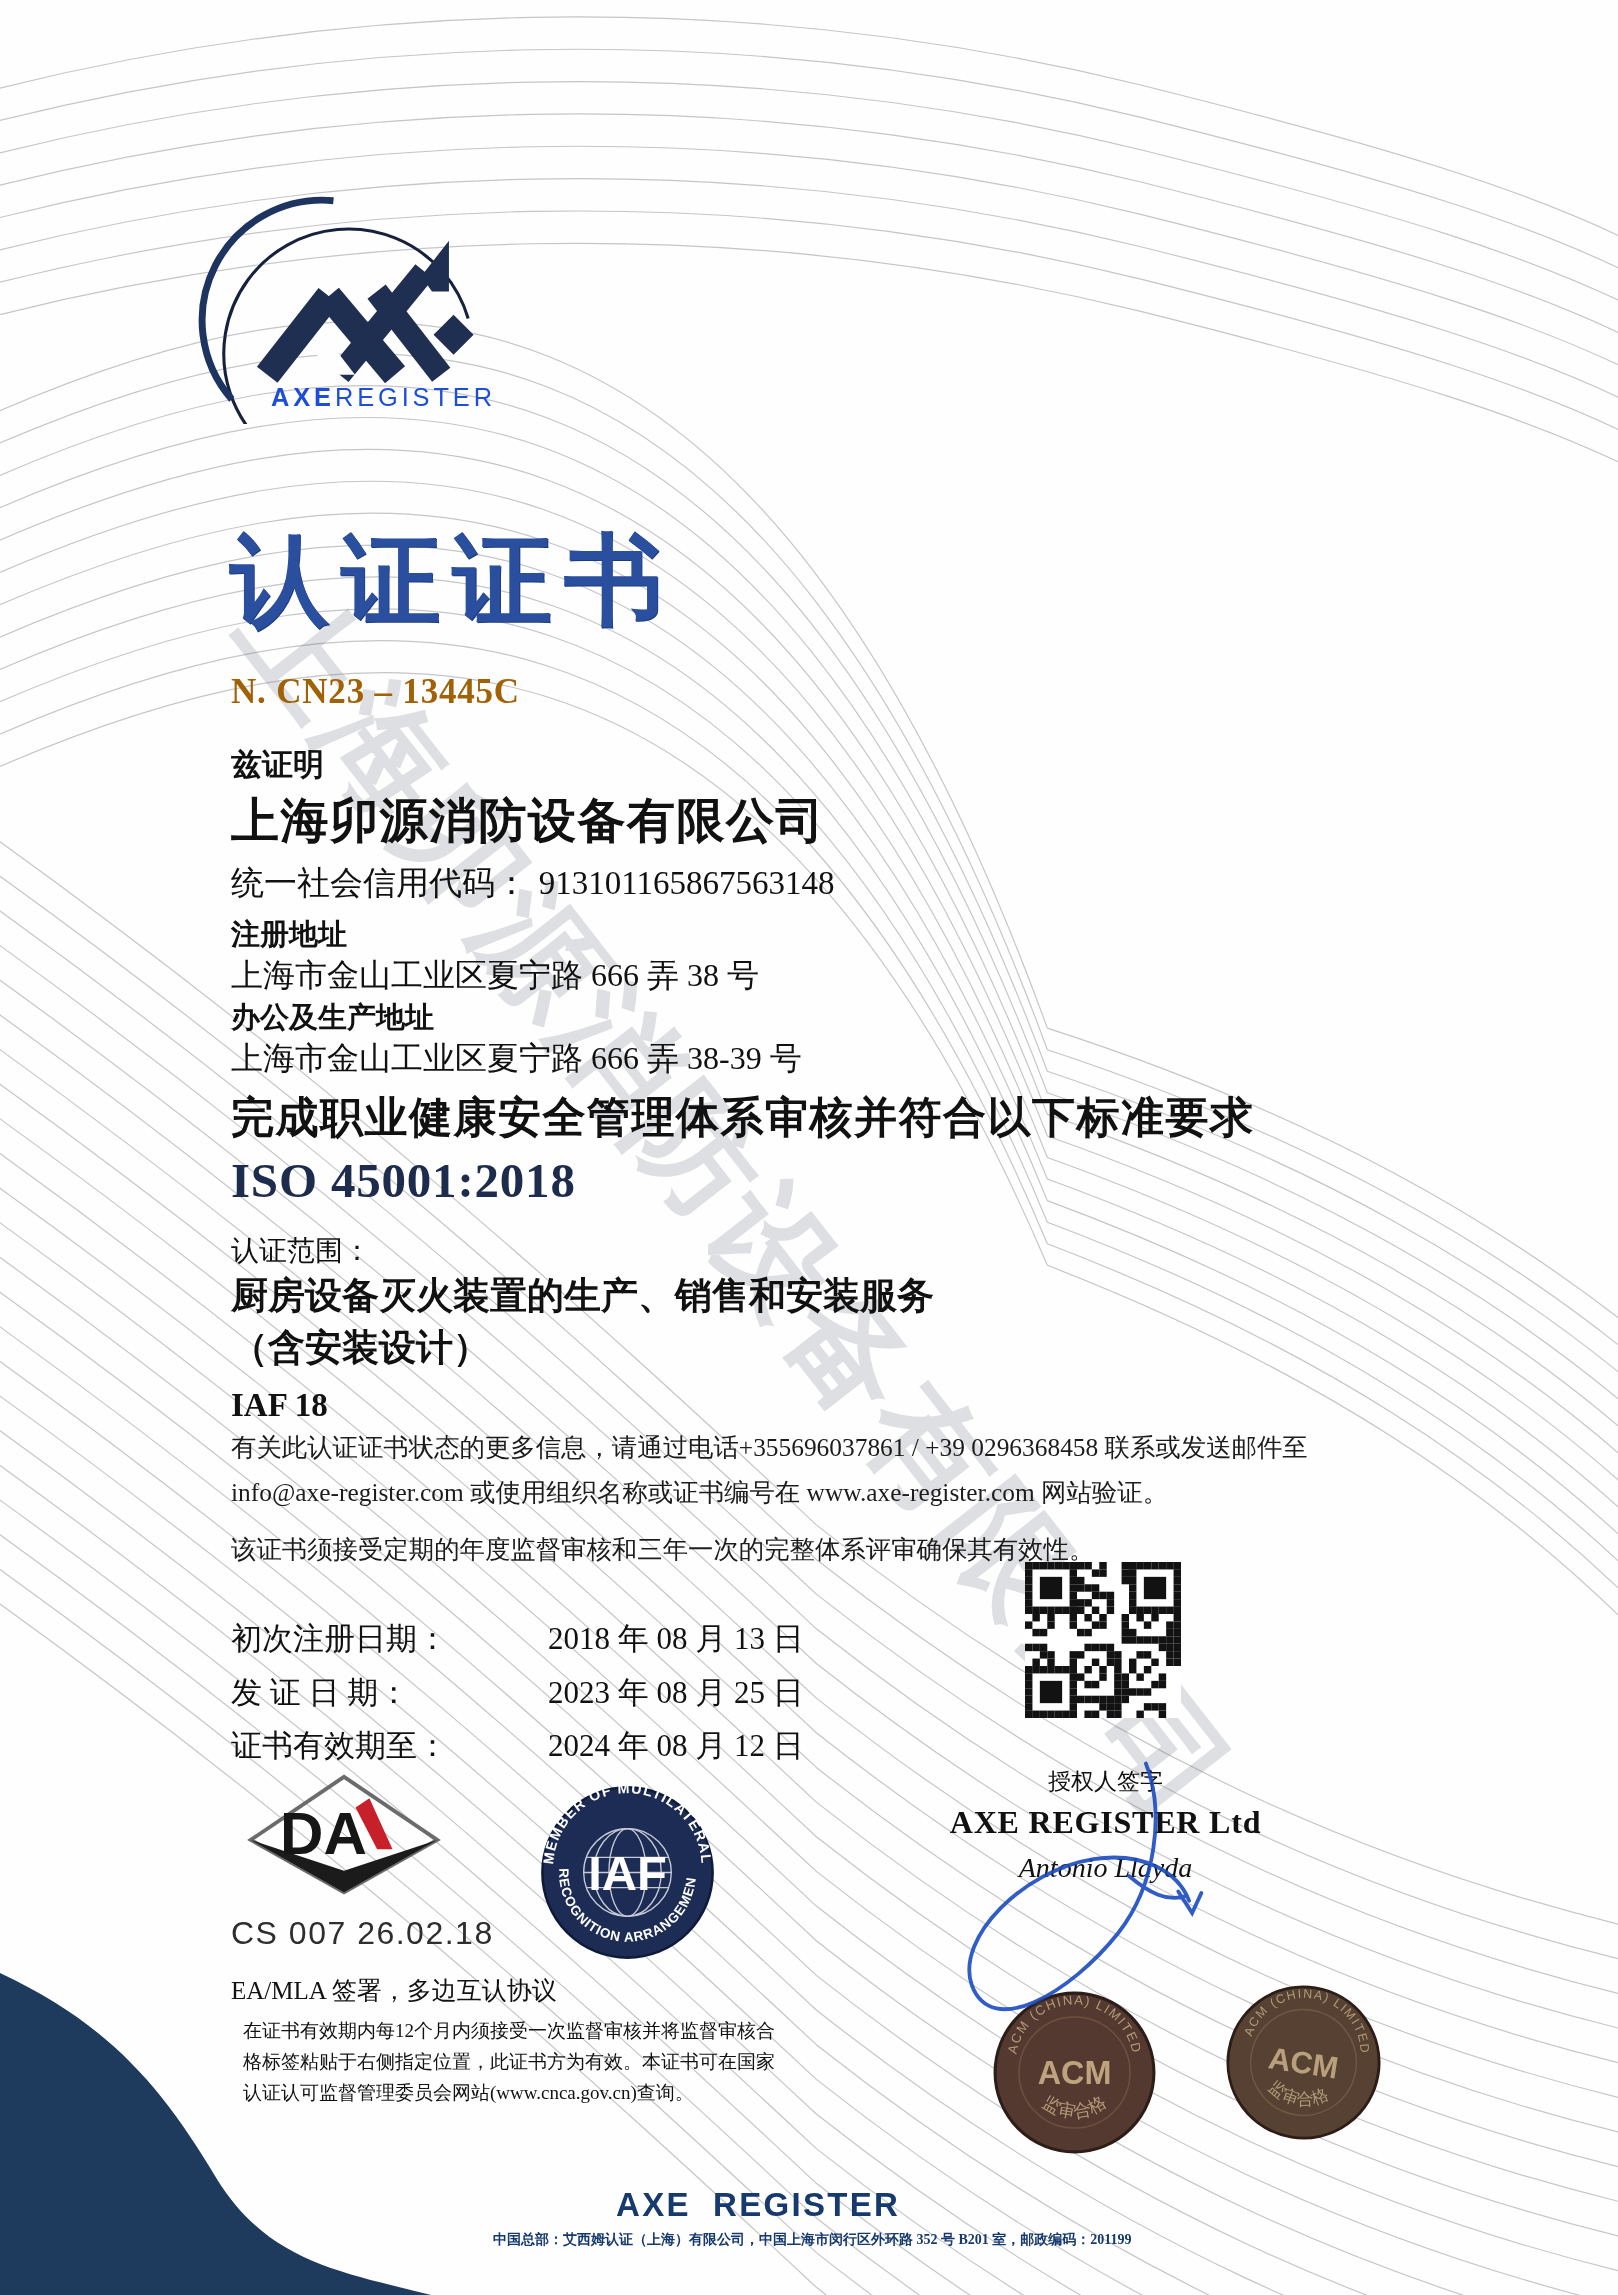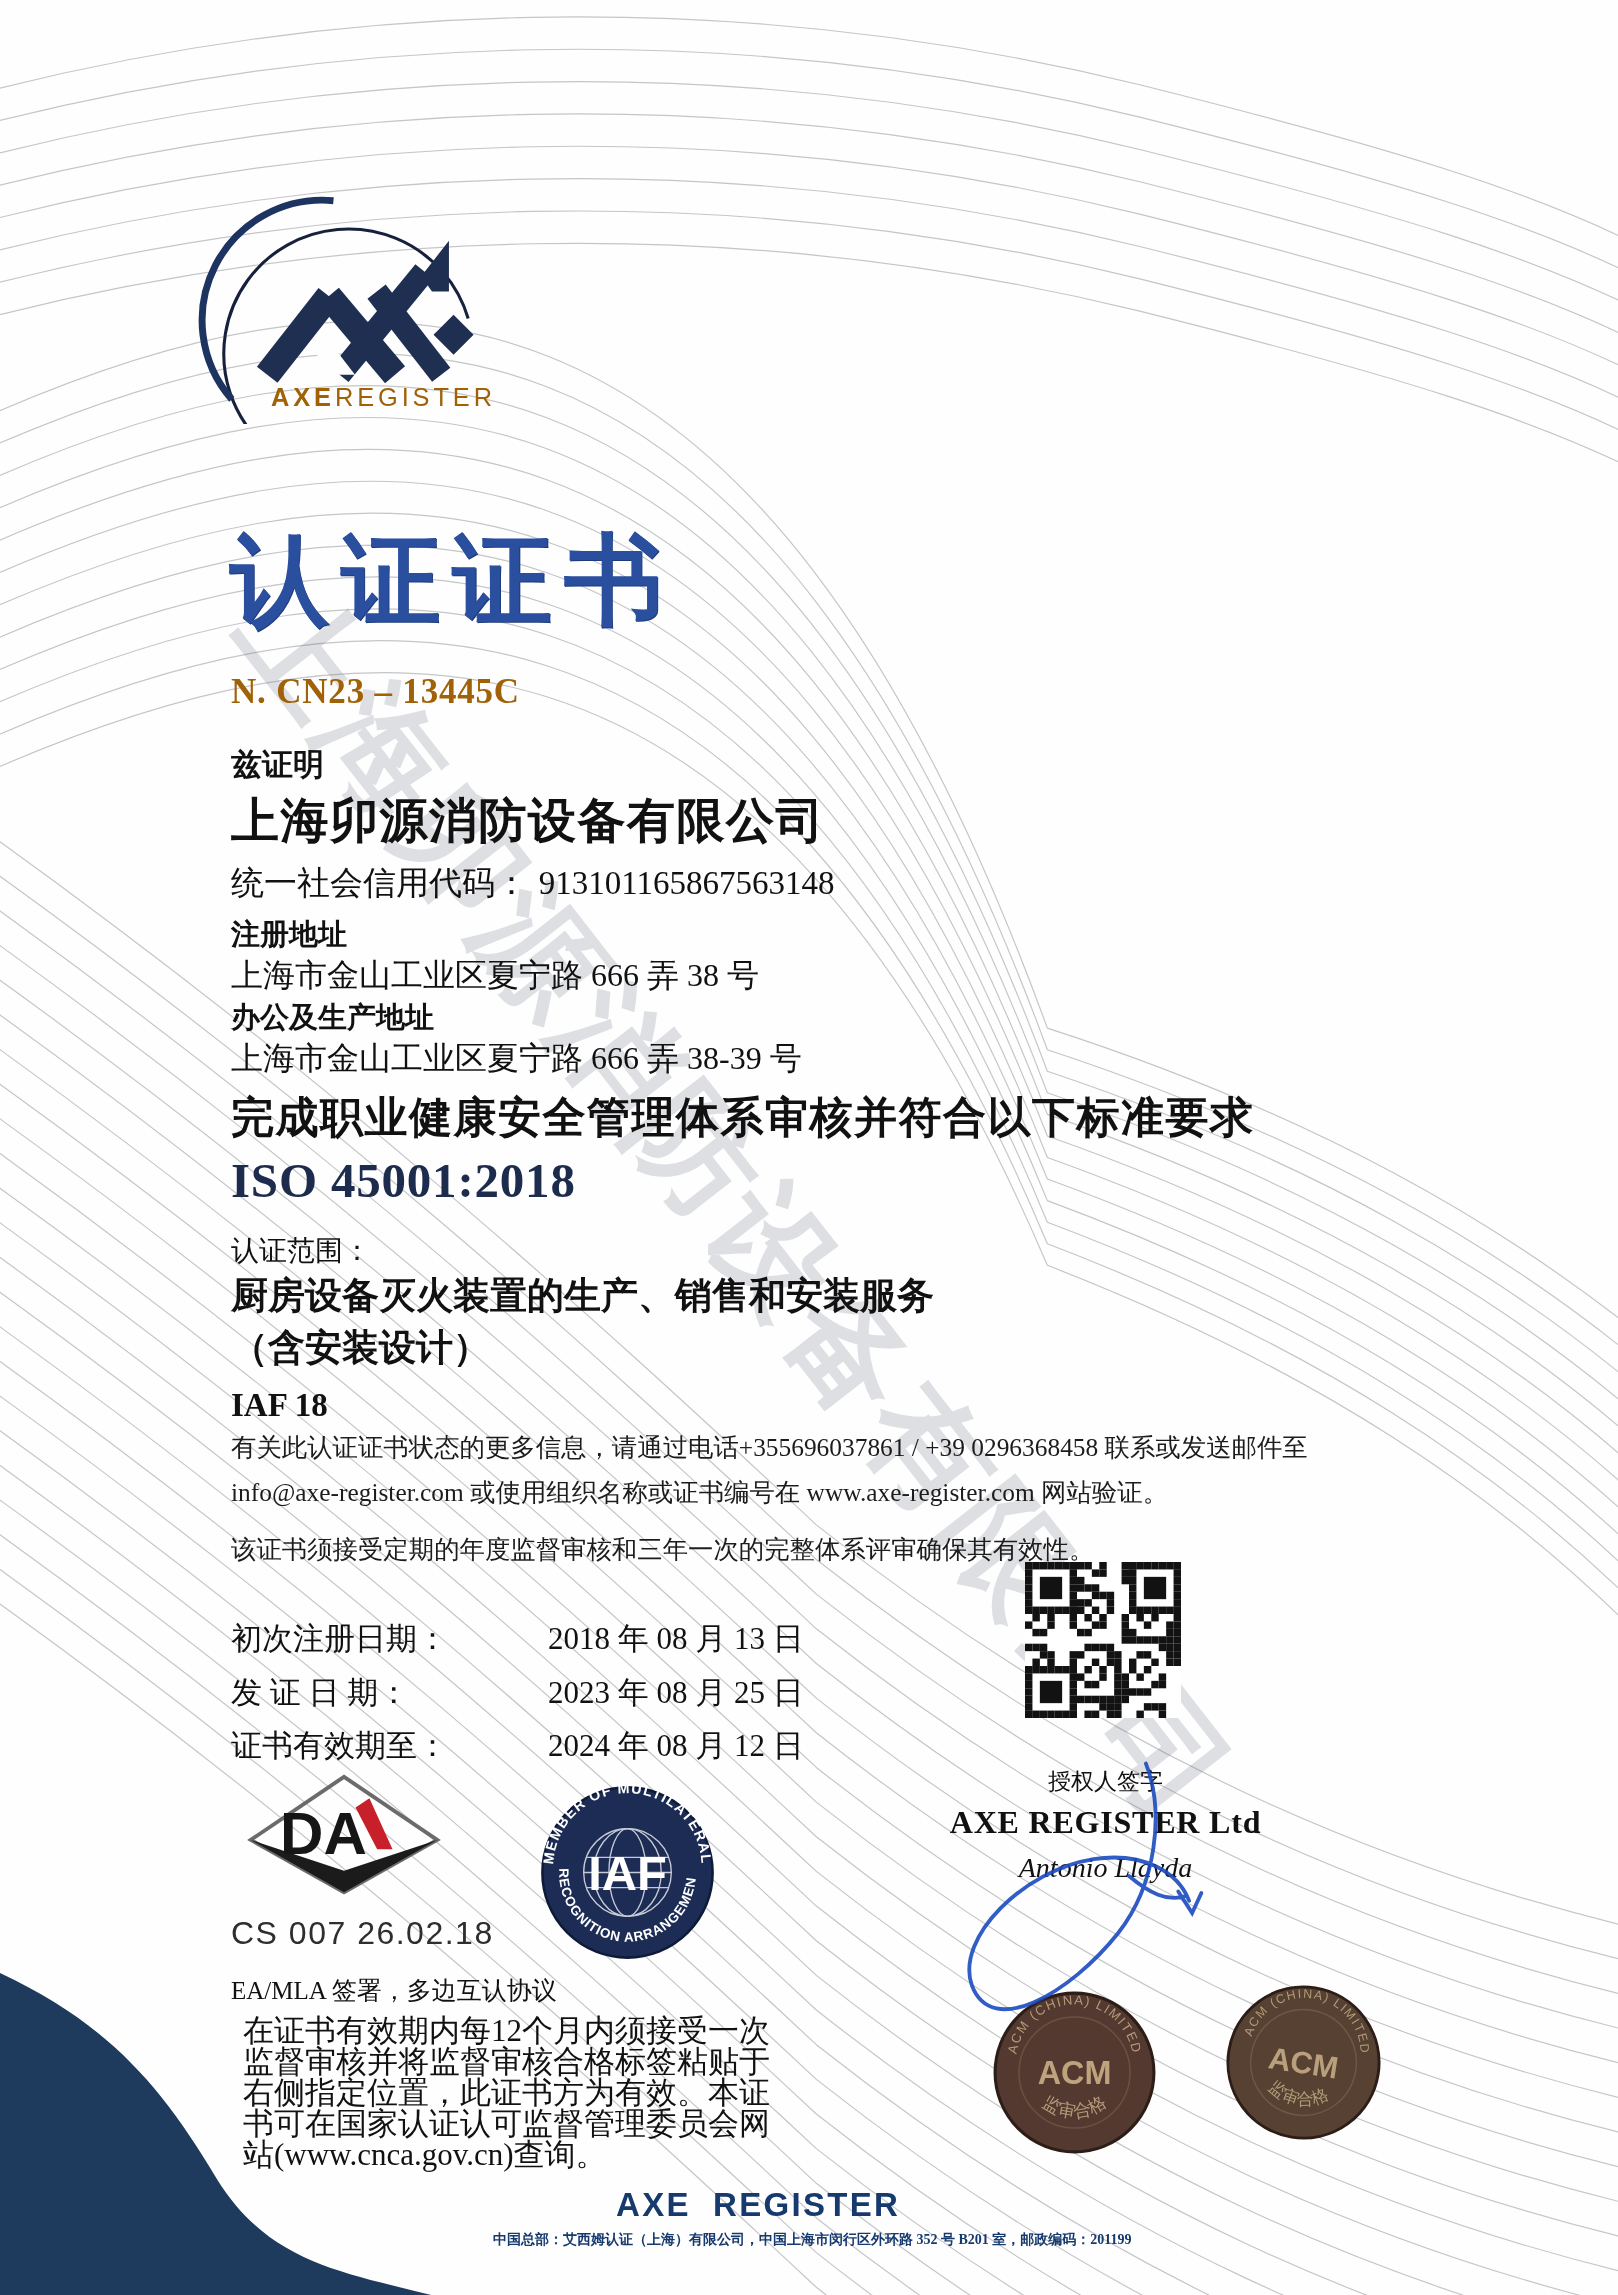--- a/index.html
+++ b/index.html
@@ -9,21 +9,21 @@
   .bg,.overlay{position:absolute;left:0;top:0;width:1618px;height:2295px;}
   .bg{z-index:0}
   .overlay{z-index:4;pointer-events:none}
   .gl{fill:none;stroke:#8b8d92;stroke-width:1.5;opacity:.5}
   .watermark{position:absolute;left:331px;top:555px;z-index:1;white-space:nowrap;
              font-size:122px;font-weight:700;letter-spacing:4.6px;color:rgba(108,114,126,.22);
              transform:rotate(52deg);transform-origin:left top;}
   .abs{position:absolute;z-index:2;}
   .logo-svg{position:absolute;left:193px;top:193px;z-index:2}
   .brand{position:absolute;left:271px;top:383px;z-index:2;font-family:"Liberation Sans","DejaVu Sans",sans-serif;
-         font-size:25.4px;letter-spacing:3.9px;color:#a16207;}
+         font-size:25.4px;letter-spacing:3.9px;color:#1d4ed8;}
   .brand .b1{font-weight:800}
   .brand .b2{font-weight:300}
   .title{left:230px;top:515px;font-size:99px;font-weight:700;letter-spacing:12.3px;color:#2b4f9f;
          text-shadow:0.8px 0.8px 0 #1d3a7a;}
   .certno{left:231px;top:672px;font-size:35px;font-weight:700;color:#a16207;letter-spacing:0.8px;}
   .intro{left:231px;top:744px;font-size:31px;font-weight:700;}
   .company{left:231px;top:789px;font-size:48px;font-weight:700;letter-spacing:1.5px;}
   .coderow{left:231px;top:861px;font-size:33px;}
   .coderow .lbl{font-weight:400;margin-top:32px;}
   .coderow .val{margin-left:10.8px;}
@@ -38,21 +38,21 @@
   .para{font-size:25.4px;color:#1c1c1c;}
   .drow{position:absolute;z-index:2;left:231px;font-size:31px;}
   .drow .dl{display:inline-block;width:316px;font-weight:500;}
   .drow .dv{position:absolute;left:317px;white-space:nowrap;}
   .sigblock{left:917px;top:1766px;width:377px;text-align:center;}
   .siglabel{font-size:23px;}
   .sigorg{font-size:32px;font-weight:700;margin-top:7px;letter-spacing:0.8px;}
   .signame{font-size:28px;font-style:italic;margin-top:10.8px;}
   .cscode{left:231px;top:1915px;font-size:32px;font-family:"Liberation Sans","DejaVu Sans",sans-serif;color:#2e2e2e;letter-spacing:1.5px;}
   .eamla{left:231px;top:1974px;font-size:25px;}
-  .note{left:243px;top:2015px;width:539px;font-size:31px;line-height:31px;}
+  .note{left:243px;top:2015px;width:539px;font-size:19px;line-height:31px;}
   .fbrand{left:616px;top:2186px;font-size:33px;font-weight:700;color:#173a6e;
           font-family:"Liberation Sans","DejaVu Sans",sans-serif;letter-spacing:2.3px;word-spacing:10.8px;}
   .fline{left:493px;font-size:14px;font-weight:700;color:#173a6e;white-space:nowrap;}
   .f1{top:2231px}
   .f2{top:2265px}
 </style>
 </head>
 <body>
 
 <div class="page">

